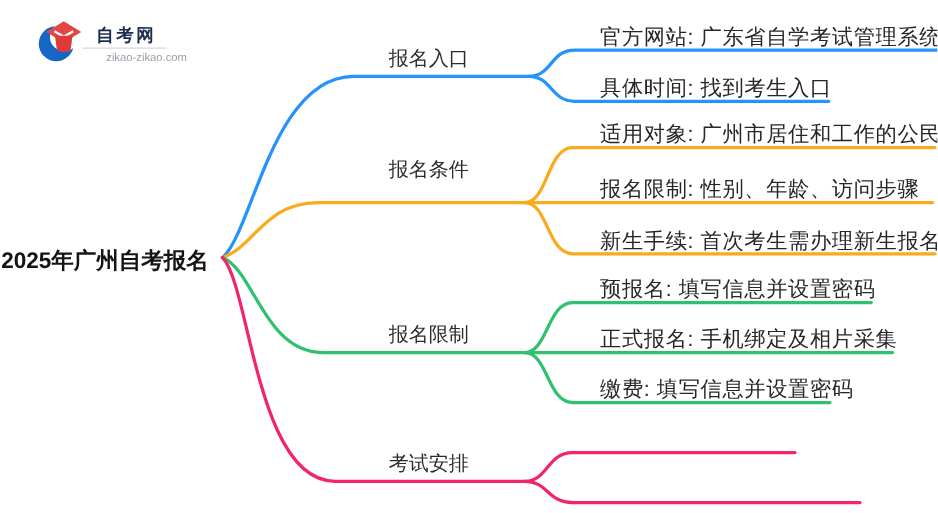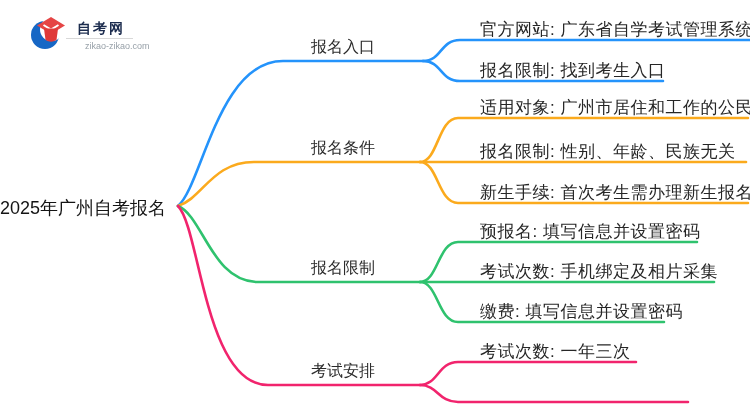--- a/index.html
+++ b/index.html
@@ -2,21 +2,21 @@
 <html><head>
 <meta charset="utf-8">
 <style>
   html,body{margin:0;padding:0;background:#fff;}
   .stage{position:relative;width:750px;height:410px;background:#ffffff;overflow:hidden;
          font-family:"Liberation Sans","DejaVu Sans",sans-serif;}
   svg.map{position:absolute;left:0;top:0;}
   .node{position:absolute;white-space:nowrap;color:#262626;}
   .child-label{left:480px;font-size:17px;letter-spacing:0.5px;}
   .branch-label{left:264px;width:158px;text-align:center;font-size:16px;color:#2b2b2b;}
-  .root-label{left:0;top:196px;width:168px;text-align:left;font-size:18px;color:#141414;}
+  .root-label{left:0;top:196px;width:168px;text-align:center;font-size:18px;color:#141414;font-weight:bold;}
   .logo{position:absolute;left:0;top:0;width:200px;height:70px;}
   .logo-title{position:absolute;left:77px;top:20px;font-size:14px;font-weight:bold;
               color:#1c2c4e;letter-spacing:2px;white-space:nowrap;}
   .logo-divider{position:absolute;left:66px;top:38px;width:67px;height:1px;background:#d8d8d8;}
   .logo-domain{position:absolute;left:65px;top:41px;font-size:9px;color:#97a0a8;white-space:nowrap;margin-left:20px;}
 </style>
 </head>
 <body>
 
 <div class="stage">
@@ -51,30 +51,29 @@
       <path d="M14,14.5 L28,14.5 L26.5,26 Q21,29.5 15.5,26 Z" fill="#df3a3a"></path>
     </svg>
     <div class="logo-title">自考网</div>
     <div class="logo-divider"></div>
     <div class="logo-domain">zikao-zikao.com</div>
   </div>
 
   <div class="node root-label">2025年广州自考报名</div>
 
   <div class="node branch-label" style="top:37px">报名入口</div>
-  <div class="node branch-label" style="top:138px">报名条件</div>
+  <div class="node branch-label" style="top:126px">报名条件</div>
   <div class="node branch-label" style="top:258px">报名限制</div>
   <div class="node branch-label" style="top:361px">考试安排</div>
 
   <div class="node child-label" style="top:18px">官方网站: 广东省自学考试管理系统</div>
-  <div class="node child-label" style="top:59px">报名限制: 找到考生入口</div>
+  <div class="node child-label" style="top:59px">具体时间: 找到考生入口</div>
 
   <div class="node child-label" style="top:96px">适用对象: 广州市居住和工作的公民</div>
-  <div class="node child-label" style="top:140px">报名限制: 性别、年龄、民族无关</div>
+  <div class="node child-label" style="top:140px">报名限制: 性别、年龄、访问步骤</div>
   <div class="node child-label" style="top:181px">新生手续: 首次考生需办理新生报名</div>
 
   <div class="node child-label" style="top:220px">预报名: 填写信息并设置密码</div>
-  <div class="node child-label" style="top:260px">考试次数: 手机绑定及相片采集</div>
+  <div class="node child-label" style="top:260px">正式报名: 手机绑定及相片采集</div>
   <div class="node child-label" style="top:300px">缴费: 填写信息并设置密码</div>
 
-  <div class="node child-label" style="top:340px">考试次数: 一年三次</div>
 
 </div>
 
 </body></html>

